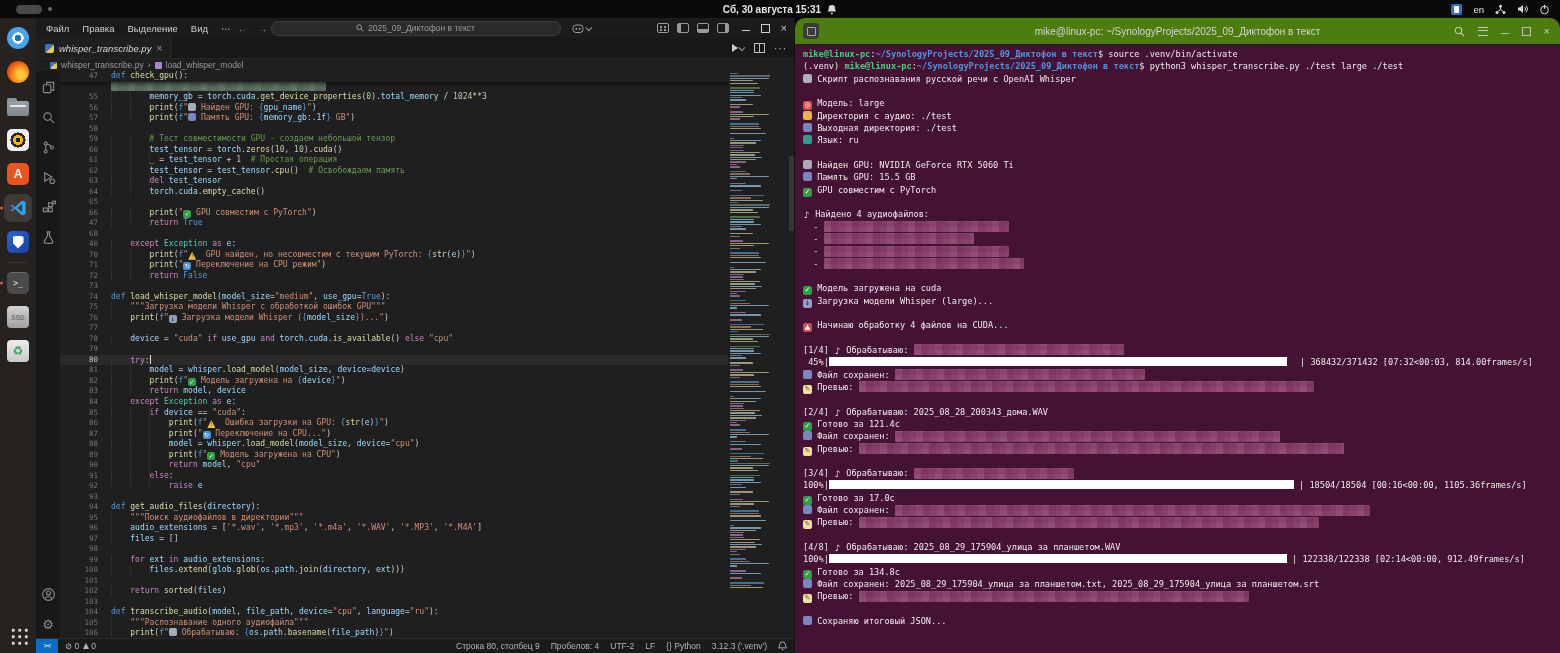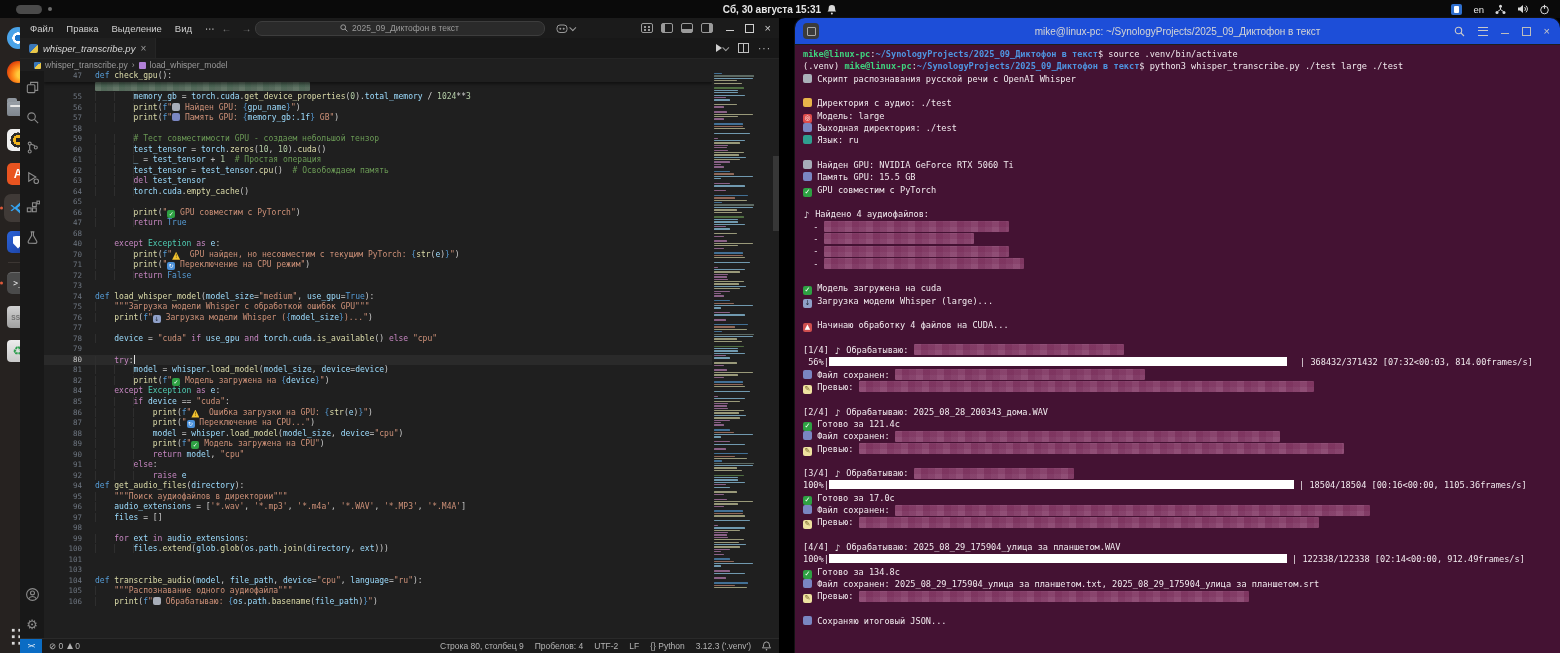--- a/index.html
+++ b/index.html
@@ -41,21 +41,21 @@
   .ic-bw{width:22px;height:22px;border-radius:5px;background:linear-gradient(135deg,#2b63d9,#1b3f9e);display:flex;align-items:center;justify-content:center;}
   .ic-bw i{display:block;width:11px;height:13px;background:#fff;clip-path:polygon(50% 0,100% 10%,100% 55%,50% 100%,0 55%,0 10%);}
   .ic-term{width:22px;height:22px;border-radius:5px;background:#4a4a4a;color:#e8e8e8;font-family:"DejaVu Sans Mono",monospace;
     font-size:8px;display:flex;align-items:center;justify-content:center;border-top:1px solid #6a6a6a;box-sizing:border-box;}
   .ic-ssd{width:22px;height:22px;border-radius:4px;background:linear-gradient(#d2d2d2,#a0a0a0);color:#707070;font-weight:bold;
     font-size:6.5px;display:flex;align-items:center;justify-content:center;}
   .ic-trash{width:22px;height:22px;border-radius:4px;background:linear-gradient(#ececec,#c9c9c9);color:#2e9e4f;
     font-size:12px;display:flex;align-items:center;justify-content:center;}
 
   
-  .vscode{position:absolute;left:20px;top:18px;width:759px;height:635px;background:#1f1f1f;display:flex;flex-direction:column;}
+  .vscode{position:absolute;left:36px;top:18px;width:759px;height:635px;background:#1f1f1f;display:flex;flex-direction:column;}
   .vs-titlebar{flex:0 0 20px;height:20px;background:#1b1b1b;position:relative;display:flex;align-items:center;}
   .vs-menus{display:flex;gap:1px;margin-left:4px;font-size:9.5px;color:#cfcfcf;}
   .vs-menu{padding:2px 6px;border-radius:4px;}
   .vs-nav{position:absolute;left:calc(50% - 178px);display:flex;gap:10px;color:#7d7d7d;font-size:10px;}
   .vs-search{position:absolute;left:50%;transform:translateX(-50%);width:288px;height:13px;background:#2a2a2a;
     border:1px solid #3d3d3d;border-radius:7px;color:#9b9b9b;font-size:8.5px;display:flex;align-items:center;justify-content:center;gap:4px;}
   .vs-copilot{position:absolute;left:calc(50% + 156px);display:flex;align-items:center;gap:3px;}
   .chev{display:inline-block;width:4px;height:4px;border-left:1px solid #9a9a9a;border-bottom:1px solid #9a9a9a;transform:rotate(-45deg) translateY(-1px);}
   .vs-win-icons{position:absolute;right:66px;display:flex;gap:8px;align-items:center;}
   .lay{width:10px;height:8px;border:1px solid #9a9a9a;border-radius:2px;position:relative;}
@@ -112,21 +112,21 @@
   .remote{width:22px;height:14px;background:#0a6cc4;color:#fff;display:flex;align-items:center;justify-content:center;
     font-size:7px;font-family:"DejaVu Sans Mono",monospace;letter-spacing:-1px;}
   .sb-left{display:flex;gap:4px;margin-left:7px;align-items:center;}
   .wtri{width:0;height:0;border-left:3.5px solid transparent;border-right:3.5px solid transparent;border-bottom:6px solid #b5b5b5;display:inline-block;}
   .sb-right{position:absolute;right:8px;display:flex;gap:11px;align-items:center;}
   .sb-item{white-space:nowrap;}
 
   
   .terminal{position:absolute;left:795px;top:18px;width:765px;height:635px;border-radius:10px 10px 0 0;overflow:hidden;
     display:flex;flex-direction:column;box-shadow:0 0 0 1px #121212;}
-  .term-titlebar{flex:0 0 26px;height:26px;background:#1d4ed8;border-bottom:1px solid #1e1e1e;position:relative;
+  .term-titlebar{flex:0 0 26px;height:26px;background:#4d7c0f;border-bottom:1px solid #1e1e1e;position:relative;
     display:flex;align-items:center;justify-content:center;color:#d5d5d5;font-size:10px;}
   .tt-left{position:absolute;left:8px;display:flex;align-items:center;}
   .tt-tab{width:16px;height:16px;border-radius:4px;background:#3b3b3b;display:flex;align-items:center;justify-content:center;}
   .tt-tab i{display:block;width:7px;height:7px;border:1px solid #a8a8a8;border-radius:1px;}
   .tt-right{position:absolute;right:10px;display:flex;gap:13px;align-items:center;color:#c9c9c9;}
   .hamb{display:block;width:10px;height:7px;border-top:1px solid #c9c9c9;border-bottom:1px solid #c9c9c9;position:relative;}
   .hamb::after{content:"";position:absolute;left:0;right:0;top:2.5px;height:1px;background:#c9c9c9;}
   .twc-min{width:8px;height:5px;border-bottom:1px solid #bdbdbd;}
   .twc-max{width:7px;height:7px;border:1px solid #bdbdbd;}
   .twc-close{font-size:11px;line-height:10px;}
@@ -370,37 +370,40 @@
             <div class="cl"><span class="ln">73</span><span></span></div>
             <div class="cl"><span class="ln">74</span><span><span class="tk-kw">def </span><span class="tk-fn">load_whisper_model</span><span class="tk-pl">(</span><span class="tk-vr">model_size</span><span class="tk-op">=</span><span class="tk-st">"medium"</span><span class="tk-pl">, </span><span class="tk-vr">use_gpu</span><span class="tk-op">=</span><span class="tk-kw">True</span><span class="tk-pl">):</span></span></div>
             <div class="cl"><span class="ln">75</span><span><span class="tk-in">    </span><span class="tk-st">"""Загрузка модели Whisper с обработкой ошибок GPU"""</span></span></div>
             <div class="cl"><span class="ln">76</span><span><span class="tk-in">    </span><span class="tk-fn">print</span><span class="tk-pl">(</span><span class="tk-kw">f</span><span class="tk-st">"</span><span class="em em-s" style="background: rgb(143, 160, 200); color: rgb(34, 42, 58);">↓</span><span class="tk-st"> Загрузка модели Whisper (</span><span class="tk-kw">{</span><span class="tk-vr">model_size</span><span class="tk-kw">}</span><span class="tk-st">)..."</span><span class="tk-pl">)</span></span></div>
             <div class="cl"><span class="ln">77</span><span></span></div>
             <div class="cl"><span class="ln">78</span><span><span class="tk-in">    </span><span class="tk-vr">device</span><span class="tk-op"> = </span><span class="tk-st">"cuda"</span><span class="tk-ct"> if </span><span class="tk-vr">use_gpu</span><span class="tk-ct"> and </span><span class="tk-vr">torch</span><span class="tk-pl">.</span><span class="tk-vr">cuda</span><span class="tk-pl">.</span><span class="tk-fn">is_available</span><span class="tk-pl">()</span><span class="tk-ct"> else </span><span class="tk-st">"cpu"</span></span></div>
             <div class="cl"><span class="ln">79</span><span></span></div>
             <div class="cl cur"><span class="ln">80</span><span><span class="tk-in">    </span><span class="tk-ct">try</span><span class="tk-pl">:</span><span class="cursor"></span></span></div>
             <div class="cl"><span class="ln">81</span><span><span class="tk-in">        </span><span class="tk-vr">model</span><span class="tk-op"> = </span><span class="tk-vr">whisper</span><span class="tk-pl">.</span><span class="tk-fn">load_model</span><span class="tk-pl">(</span><span class="tk-vr">model_size</span><span class="tk-pl">, </span><span class="tk-vr">device</span><span class="tk-op">=</span><span class="tk-vr">device</span><span class="tk-pl">)</span></span></div>
             <div class="cl"><span class="ln">82</span><span><span class="tk-in">        </span><span class="tk-fn">print</span><span class="tk-pl">(</span><span class="tk-kw">f</span><span class="tk-st">"</span><span class="em em-s" style="background: rgb(46, 160, 67); color: rgb(255, 255, 255);">✓</span><span class="tk-st"> Модель загружена на </span><span class="tk-kw">{</span><span class="tk-vr">device</span><span class="tk-kw">}</span><span class="tk-st">"</span><span class="tk-pl">)</span></span></div>
+            <div class="cl"><span class="ln">83</span><span><span class="tk-in">        </span><span class="tk-ct">return </span><span class="tk-vr">model</span><span class="tk-pl">, </span><span class="tk-vr">device</span></span></div>
             <div class="cl"><span class="ln">84</span><span><span class="tk-in">    </span><span class="tk-ct">except </span><span class="tk-cl">Exception</span><span class="tk-ct"> as </span><span class="tk-vr">e</span><span class="tk-pl">:</span></span></div>
             <div class="cl"><span class="ln">85</span><span><span class="tk-in">        </span><span class="tk-ct">if </span><span class="tk-vr">device</span><span class="tk-op"> == </span><span class="tk-st">"cuda"</span><span class="tk-pl">:</span></span></div>
             <div class="cl"><span class="ln">86</span><span><span class="tk-in">            </span><span class="tk-fn">print</span><span class="tk-pl">(</span><span class="tk-kw">f</span><span class="tk-st">"</span><span class="em em-warn em-s" style="color: rgb(90, 69, 0);">!</span><span class="tk-st">  Ошибка загрузки на GPU: </span><span class="tk-kw">{</span><span class="tk-fn">str</span><span class="tk-pl">(</span><span class="tk-vr">e</span><span class="tk-pl">)</span><span class="tk-kw">}</span><span class="tk-st">"</span><span class="tk-pl">)</span></span></div>
             <div class="cl"><span class="ln">87</span><span><span class="tk-in">            </span><span class="tk-fn">print</span><span class="tk-pl">(</span><span class="tk-st">"</span><span class="em em-s" style="background: rgb(74, 144, 217); color: rgb(255, 255, 255);">↻</span><span class="tk-st"> Переключение на CPU..."</span><span class="tk-pl">)</span></span></div>
             <div class="cl"><span class="ln">88</span><span><span class="tk-in">            </span><span class="tk-vr">model</span><span class="tk-op"> = </span><span class="tk-vr">whisper</span><span class="tk-pl">.</span><span class="tk-fn">load_model</span><span class="tk-pl">(</span><span class="tk-vr">model_size</span><span class="tk-pl">, </span><span class="tk-vr">device</span><span class="tk-op">=</span><span class="tk-st">"cpu"</span><span class="tk-pl">)</span></span></div>
             <div class="cl"><span class="ln">89</span><span><span class="tk-in">            </span><span class="tk-fn">print</span><span class="tk-pl">(</span><span class="tk-kw">f</span><span class="tk-st">"</span><span class="em em-s" style="background: rgb(46, 160, 67); color: rgb(255, 255, 255);">✓</span><span class="tk-st"> Модель загружена на CPU"</span><span class="tk-pl">)</span></span></div>
             <div class="cl"><span class="ln">90</span><span><span class="tk-in">            </span><span class="tk-ct">return </span><span class="tk-vr">model</span><span class="tk-pl">, </span><span class="tk-st">"cpu"</span></span></div>
             <div class="cl"><span class="ln">91</span><span><span class="tk-in">        </span><span class="tk-ct">else</span><span class="tk-pl">:</span></span></div>
             <div class="cl"><span class="ln">92</span><span><span class="tk-in">            </span><span class="tk-ct">raise </span><span class="tk-vr">e</span></span></div>
+            <div class="cl"><span class="ln">93</span><span></span></div>
             <div class="cl"><span class="ln">94</span><span><span class="tk-kw">def </span><span class="tk-fn">get_audio_files</span><span class="tk-pl">(</span><span class="tk-vr">directory</span><span class="tk-pl">):</span></span></div>
             <div class="cl"><span class="ln">95</span><span><span class="tk-in">    </span><span class="tk-st">"""Поиск аудиофайлов в директории"""</span></span></div>
             <div class="cl"><span class="ln">96</span><span><span class="tk-in">    </span><span class="tk-vr">audio_extensions</span><span class="tk-op"> = </span><span class="tk-pl">[</span><span class="tk-st">'*.wav'</span><span class="tk-pl">, </span><span class="tk-st">'*.mp3'</span><span class="tk-pl">, </span><span class="tk-st">'*.m4a'</span><span class="tk-pl">, </span><span class="tk-st">'*.WAV'</span><span class="tk-pl">, </span><span class="tk-st">'*.MP3'</span><span class="tk-pl">, </span><span class="tk-st">'*.M4A'</span><span class="tk-pl">]</span></span></div>
             <div class="cl"><span class="ln">97</span><span><span class="tk-in">    </span><span class="tk-vr">files</span><span class="tk-op"> = </span><span class="tk-pl">[]</span></span></div>
             <div class="cl"><span class="ln">98</span><span></span></div>
             <div class="cl"><span class="ln">99</span><span><span class="tk-in">    </span><span class="tk-ct">for </span><span class="tk-vr">ext</span><span class="tk-ct"> in </span><span class="tk-vr">audio_extensions</span><span class="tk-pl">:</span></span></div>
             <div class="cl"><span class="ln">100</span><span><span class="tk-in">        </span><span class="tk-vr">files</span><span class="tk-pl">.</span><span class="tk-fn">extend</span><span class="tk-pl">(</span><span class="tk-vr">glob</span><span class="tk-pl">.</span><span class="tk-fn">glob</span><span class="tk-pl">(</span><span class="tk-vr">os</span><span class="tk-pl">.</span><span class="tk-vr">path</span><span class="tk-pl">.</span><span class="tk-fn">join</span><span class="tk-pl">(</span><span class="tk-vr">directory</span><span class="tk-pl">, </span><span class="tk-vr">ext</span><span class="tk-pl">)))</span></span></div>
             <div class="cl"><span class="ln">101</span><span></span></div>
+            <div class="cl"><span class="ln">102</span><span><span class="tk-in">    </span><span class="tk-ct">return </span><span class="tk-fn">sorted</span><span class="tk-pl">(</span><span class="tk-vr">files</span><span class="tk-pl">)</span></span></div>
             <div class="cl"><span class="ln">103</span><span></span></div>
             <div class="cl"><span class="ln">104</span><span><span class="tk-kw">def </span><span class="tk-fn">transcribe_audio</span><span class="tk-pl">(</span><span class="tk-vr">model</span><span class="tk-pl">, </span><span class="tk-vr">file_path</span><span class="tk-pl">, </span><span class="tk-vr">device</span><span class="tk-op">=</span><span class="tk-st">"cpu"</span><span class="tk-pl">, </span><span class="tk-vr">language</span><span class="tk-op">=</span><span class="tk-st">"ru"</span><span class="tk-pl">):</span></span></div>
             <div class="cl"><span class="ln">105</span><span><span class="tk-in">    </span><span class="tk-st">"""Распознавание одного аудиофайла"""</span></span></div>
             <div class="cl"><span class="ln">106</span><span><span class="tk-in">    </span><span class="tk-fn">print</span><span class="tk-pl">(</span><span class="tk-kw">f</span><span class="tk-st">"</span><span class="em em-s" style="background: rgb(167, 173, 184);"></span><span class="tk-st"> Обрабатываю: </span><span class="tk-kw">{</span><span class="tk-vr">os</span><span class="tk-pl">.</span><span class="tk-vr">path</span><span class="tk-pl">.</span><span class="tk-fn">basename</span><span class="tk-pl">(</span><span class="tk-vr">file_path</span><span class="tk-pl">)</span><span class="tk-kw">}</span><span class="tk-st">"</span><span class="tk-pl">)</span></span></div>
           </div>
         <div class="minimap" id="minimap">
             <div class="mm-row" style="width: 8px; background: rgb(86, 156, 214);"></div>
             <div class="mm-row" style="width: 40px; background: rgb(127, 148, 136);"></div>
             <div class="mm-row" style="width: 39px; background: rgb(156, 220, 254);"></div>
             <div class="mm-row" style="width: 22.5px; background: rgb(220, 220, 170);"></div>
@@ -662,57 +665,57 @@
         <span class="twc-min"></span>
         <span class="twc-max"></span>
         <span class="twc-close">×</span>
       </div>
     </div>
     <div class="term-body" id="termBody">
         <div class="trm-line"><span class="tg">mike@linux-pc</span><span class="tw">:</span><span class="tb">~/SynologyProjects/2025_09_Диктофон в текст</span><span class="tw">$ source .venv/bin/activate</span></div>
         <div class="trm-line"><span class="tw">(.venv) </span><span class="tg">mike@linux-pc</span><span class="tw">:</span><span class="tb">~/SynologyProjects/2025_09_Диктофон в текст</span><span class="tw">$ python3 whisper_transcribe.py ./test large ./test</span></div>
         <div class="trm-line"><span class="em" style="background: rgb(170, 176, 185);"></span><span> </span><span class="tw">Скрипт распознавания русской речи с OpenAI Whisper</span></div>
         <div class="trm-line"></div>
+        <div class="trm-line"><span class="em" style="background: rgb(221, 75, 75); color: rgb(255, 255, 255);">◎</span><span> </span><span class="tw">Модель: large</span></div>
         <div class="trm-line"><span class="em" style="background: rgb(232, 180, 74);"></span><span> </span><span class="tw">Директория с аудио: ./test</span></div>
-        <div class="trm-line"><span class="em" style="background: rgb(221, 75, 75); color: rgb(255, 255, 255);">◎</span><span> </span><span class="tw">Модель: large</span></div>
         <div class="trm-line"><span class="em" style="background: rgb(122, 134, 194);"></span><span> </span><span class="tw">Выходная директория: ./test</span></div>
         <div class="trm-line"><span class="em" style="background: rgb(47, 158, 143);"></span><span> </span><span class="tw">Язык: ru</span></div>
         <div class="trm-line"></div>
         <div class="trm-line"><span class="em" style="background: rgb(167, 173, 184);"></span><span> </span><span class="tw">Найден GPU: NVIDIA GeForce RTX 5060 Ti</span></div>
         <div class="trm-line"><span class="em" style="background: rgb(122, 134, 194);"></span><span> </span><span class="tw">Память GPU: 15.5 GB</span></div>
         <div class="trm-line"><span class="em" style="background: rgb(46, 160, 67); color: rgb(255, 255, 255);">✓</span><span> </span><span class="tw">GPU совместим с PyTorch</span></div>
         <div class="trm-line"></div>
         <div class="trm-line"><span class="em em-mono">♪</span><span> </span><span class="tw">Найдено 4 аудиофайлов:</span></div>
         <div class="trm-line"><span class="tw">  - </span><span class="tcz" style="width: 185px;"></span></div>
         <div class="trm-line"><span class="tw">  - </span><span class="tcz" style="width: 150px;"></span></div>
         <div class="trm-line"><span class="tw">  - </span><span class="tcz" style="width: 185px;"></span></div>
         <div class="trm-line"><span class="tw">  - </span><span class="tcz" style="width: 200px;"></span></div>
         <div class="trm-line"></div>
         <div class="trm-line"><span class="em" style="background: rgb(46, 160, 67); color: rgb(255, 255, 255);">✓</span><span> </span><span class="tw">Модель загружена на cuda</span></div>
         <div class="trm-line"><span class="em" style="background: rgb(143, 160, 200); color: rgb(34, 42, 58);">↓</span><span> </span><span class="tw">Загрузка модели Whisper (large)...</span></div>
         <div class="trm-line"></div>
         <div class="trm-line"><span class="em" style="background: rgb(207, 79, 79); color: rgb(255, 255, 255);">▲</span><span> </span><span class="tw">Начинаю обработку 4 файлов на CUDA...</span></div>
         <div class="trm-line"></div>
         <div class="trm-line"><span class="tw">[1/4] </span><span class="em em-mono">♪</span><span> </span><span class="tw">Обрабатываю: </span><span class="tcz" style="width: 210px;"></span></div>
-        <div class="trm-line"><span class="tw"> 56%|</span><span class="bar" style="width: 458px;"></span><span style="display: inline-block; width: 8px;"></span><span class="tw"> | 368432/371432 [07:32&lt;00:03, 814.00frames/s]</span></div>
+        <div class="trm-line"><span class="tw"> 45%|</span><span class="bar" style="width: 458px;"></span><span style="display: inline-block; width: 8px;"></span><span class="tw"> | 368432/371432 [07:32&lt;00:03, 814.00frames/s]</span></div>
         <div class="trm-line"><span class="em" style="background: rgb(122, 134, 194);"></span><span> </span><span class="tw">Файл сохранен: </span><span class="tcz" style="width: 250px;"></span></div>
         <div class="trm-line"><span class="em" style="background: rgb(239, 226, 160); color: rgb(107, 90, 30);">✎</span><span> </span><span class="tw">Превью: </span><span class="tcz" style="width: 455px;"></span></div>
         <div class="trm-line"></div>
         <div class="trm-line"><span class="tw">[2/4] </span><span class="em em-mono">♪</span><span> </span><span class="tw">Обрабатываю: 2025_08_28_200343_дома.WAV</span></div>
         <div class="trm-line"><span class="em" style="background: rgb(46, 160, 67); color: rgb(255, 255, 255);">✓</span><span> </span><span class="tw">Готово за 121.4с</span></div>
         <div class="trm-line"><span class="em" style="background: rgb(122, 134, 194);"></span><span> </span><span class="tw">Файл сохранен: </span><span class="tcz" style="width: 385px;"></span></div>
         <div class="trm-line"><span class="em" style="background: rgb(239, 226, 160); color: rgb(107, 90, 30);">✎</span><span> </span><span class="tw">Превью: </span><span class="tcz" style="width: 485px;"></span></div>
         <div class="trm-line"></div>
         <div class="trm-line"><span class="tw">[3/4] </span><span class="em em-mono">♪</span><span> </span><span class="tw">Обрабатываю: </span><span class="tcz" style="width: 160px;"></span></div>
         <div class="trm-line"><span class="tw">100%|</span><span class="bar" style="width: 465px;"></span><span class="tw"> | 18504/18504 [00:16&lt;00:00, 1105.36frames/s]</span></div>
         <div class="trm-line"><span class="em" style="background: rgb(46, 160, 67); color: rgb(255, 255, 255);">✓</span><span> </span><span class="tw">Готово за 17.0с</span></div>
         <div class="trm-line"><span class="em" style="background: rgb(122, 134, 194);"></span><span> </span><span class="tw">Файл сохранен: </span><span class="tcz" style="width: 475px;"></span></div>
         <div class="trm-line"><span class="em" style="background: rgb(239, 226, 160); color: rgb(107, 90, 30);">✎</span><span> </span><span class="tw">Превью: </span><span class="tcz" style="width: 460px;"></span></div>
         <div class="trm-line"></div>
-        <div class="trm-line"><span class="tw">[4/4] </span><span class="em em-mono">♪</span><span> </span><span class="tw">Обрабатываю: 2025_08_29_175904_улица за планшетом.WAV</span></div>
+        <div class="trm-line"><span class="tw">[4/8] </span><span class="em em-mono">♪</span><span> </span><span class="tw">Обрабатываю: 2025_08_29_175904_улица за планшетом.WAV</span></div>
         <div class="trm-line"><span class="tw">100%|</span><span class="bar" style="width: 458px;"></span><span class="tw"> | 122338/122338 [02:14&lt;00:00, 912.49frames/s]</span></div>
         <div class="trm-line"><span class="em" style="background: rgb(46, 160, 67); color: rgb(255, 255, 255);">✓</span><span> </span><span class="tw">Готово за 134.8с</span></div>
         <div class="trm-line"><span class="em" style="background: rgb(122, 134, 194);"></span><span> </span><span class="tw">Файл сохранен: 2025_08_29_175904_улица за планшетом.txt, 2025_08_29_175904_улица за планшетом.srt</span></div>
         <div class="trm-line"><span class="em" style="background: rgb(239, 226, 160); color: rgb(107, 90, 30);">✎</span><span> </span><span class="tw">Превью: </span><span class="tcz" style="width: 390px;"></span></div>
         <div class="trm-line"></div>
         <div class="trm-line"><span class="em" style="background: rgb(122, 134, 194);"></span><span> </span><span class="tw">Сохраняю итоговый JSON...</span></div>
       </div>
   </div>
 
 </div>

